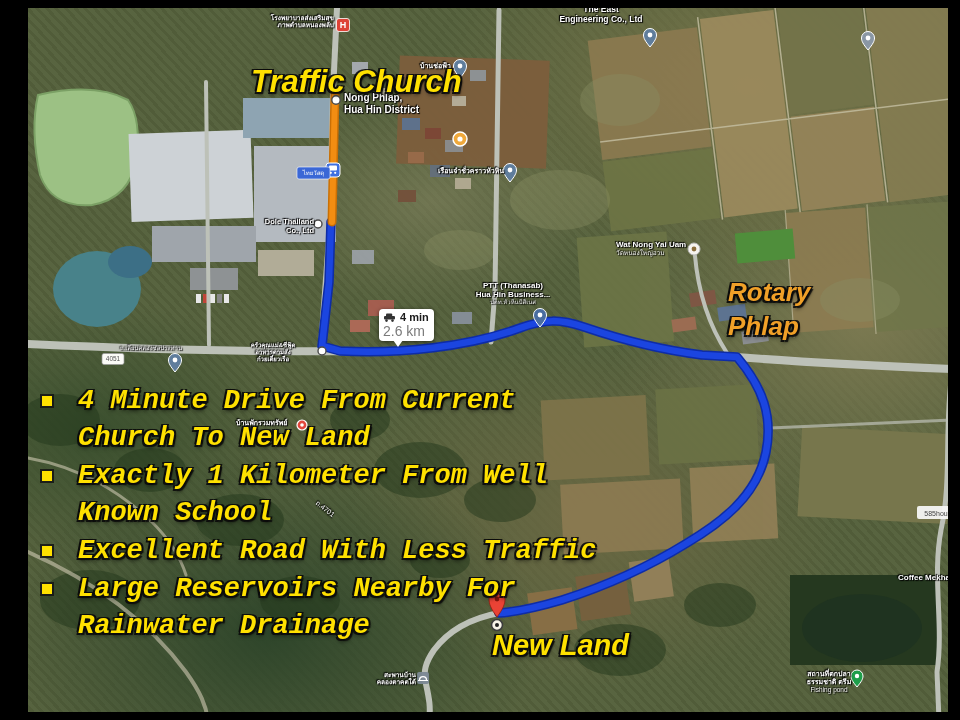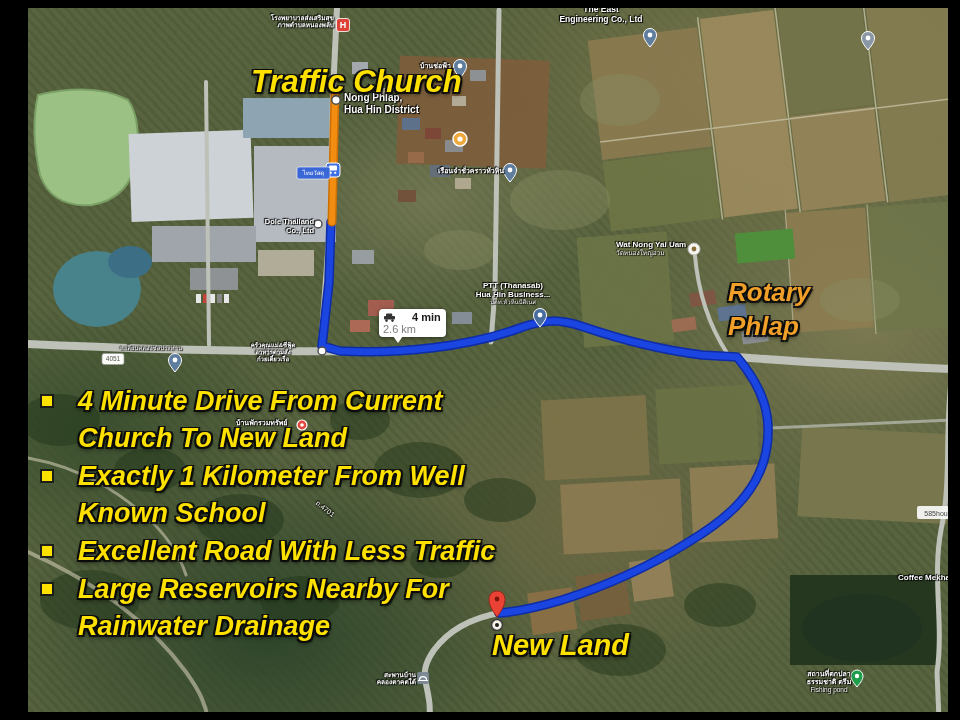--- a/index.html
+++ b/index.html
@@ -16,35 +16,35 @@
       radial-gradient(ellipse 280px 180px at 45% 28%, #85856190 0%, rgba(133,133,97,0) 60%),
       repeating-linear-gradient(47deg, rgba(0,0,0,.05) 0 3px, rgba(255,255,255,.02) 3px 7px);}
   svg.layer{position:absolute;left:0;top:0;z-index:2;}
   
   .mlab{position:absolute;z-index:3;color:#fff;font-weight:bold;line-height:1.15;
         text-shadow:0 0 2px #000,1px 1px 1px #000,-1px -1px 1px #000;white-space:nowrap;}
   .mlab .sub{font-weight:normal;opacity:.92;}
   
   #route-info{position:absolute;left:379px;top:309px;z-index:4;background:#fff;border-radius:4px;
      padding:2px 5px 2px 4px;box-shadow:0 1px 4px rgba(0,0,0,.55);}
-  #route-info .ri-row{display:flex;align-items:center;gap:16px;font-size:11px;font-weight:bold;color:#1b1b1b;white-space:nowrap;}
-  #route-info .ri-dist{font-size:11px;color:#7b7b7b;margin-top:0px;white-space:nowrap;}
+  #route-info .ri-row{display:flex;align-items:center;gap:4px;font-size:11px;font-weight:bold;color:#1b1b1b;white-space:nowrap;}
+  #route-info .ri-dist{font-size:14px;color:#7b7b7b;margin-top:0px;white-space:nowrap;}
   #route-info .ri-tail{position:absolute;left:14px;bottom:-6px;width:0;height:0;
      border-left:5px solid transparent;border-right:5px solid transparent;border-top:7px solid #fff;}
   
   .anno{position:absolute;z-index:5;font-weight:bold;font-style:italic;white-space:nowrap;
         text-shadow:-2px -1px 0 rgba(10,10,10,.9),2px -1px 0 rgba(10,10,10,.9),
                     -2px 2px 0 rgba(10,10,10,.9),2px 2px 1px rgba(10,10,10,.9),0 3px 4px rgba(0,0,0,.6);}
   #lbl-current-church{left:251px;top:64px;font-size:31px;}
   #lbl-rotary{left:728px;top:275px;font-size:26px;line-height:34px;}
   #lbl-new-land{left:492px;top:629px;font-size:29px;}
   #bullet-list{position:absolute;left:42px;top:383px;z-index:5;width:480px;font-size:27px;
         font-weight:bold;font-style:italic;line-height:37px;
         text-shadow:-2px -1px 0 rgba(10,10,10,.9),2px -1px 0 rgba(10,10,10,.9),
-                    -2px 2px 0 rgba(10,10,10,.9),2px 2px 1px rgba(10,10,10,.9),0 3px 4px rgba(0,0,0,.6);}
+                    -2px 2px 0 rgba(10,10,10,.9),2px 2px 1px rgba(10,10,10,.9),0 3px 4px rgba(0,0,0,.6);font-family:Liberation Mono, monospace;}
   .bullet{display:flex;margin-bottom:1px;}
   .bullet .sq{flex:0 0 10px;width:10px;height:10px;margin-top:13px;margin-right:26px;
         background:#ffe100;box-shadow:0 0 0 2px rgba(20,20,20,.85);}
   .bullet .btext span{white-space:nowrap;}
   
   .frame{position:absolute;background:#000;z-index:9;}
   #frame-top{left:0;top:0;width:960px;height:8px;}
   #frame-bottom{left:0;top:712px;width:960px;height:8px;}
   #frame-left{left:0;top:0;width:28px;height:720px;}
   #frame-right{left:948px;top:0;width:12px;height:720px;}

